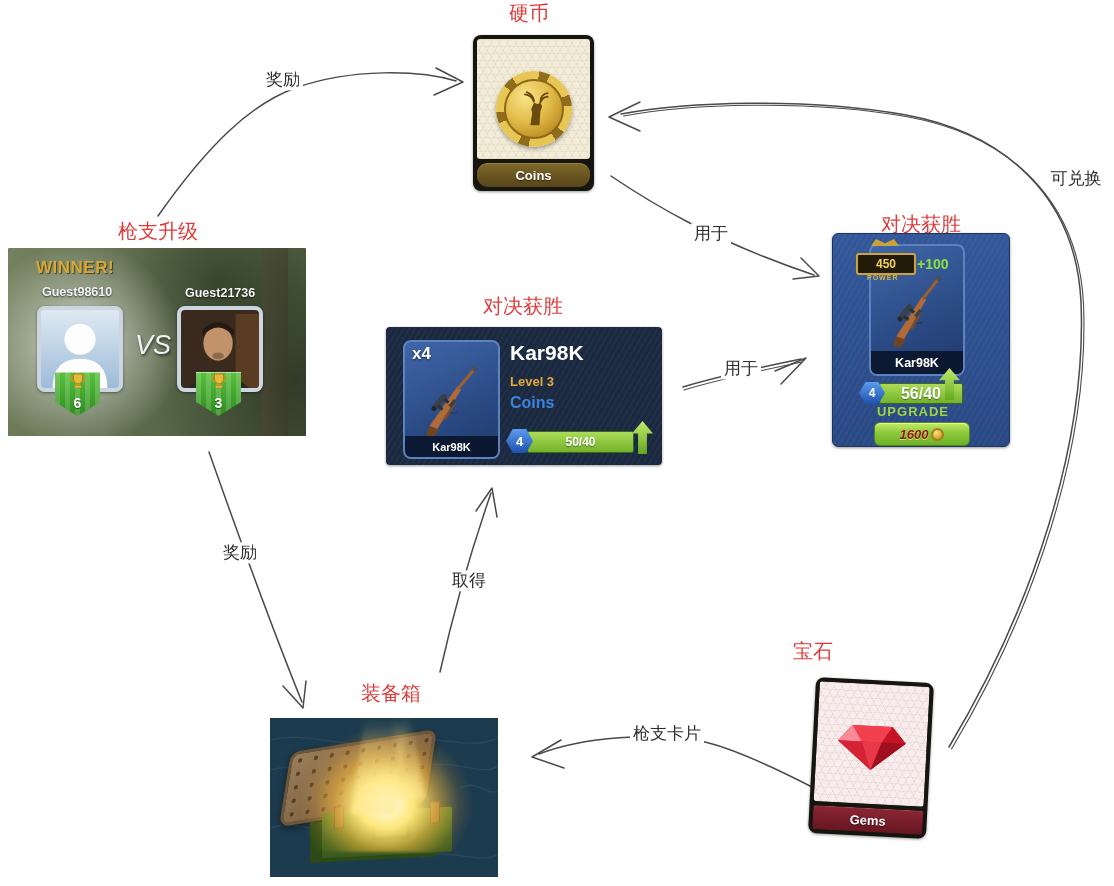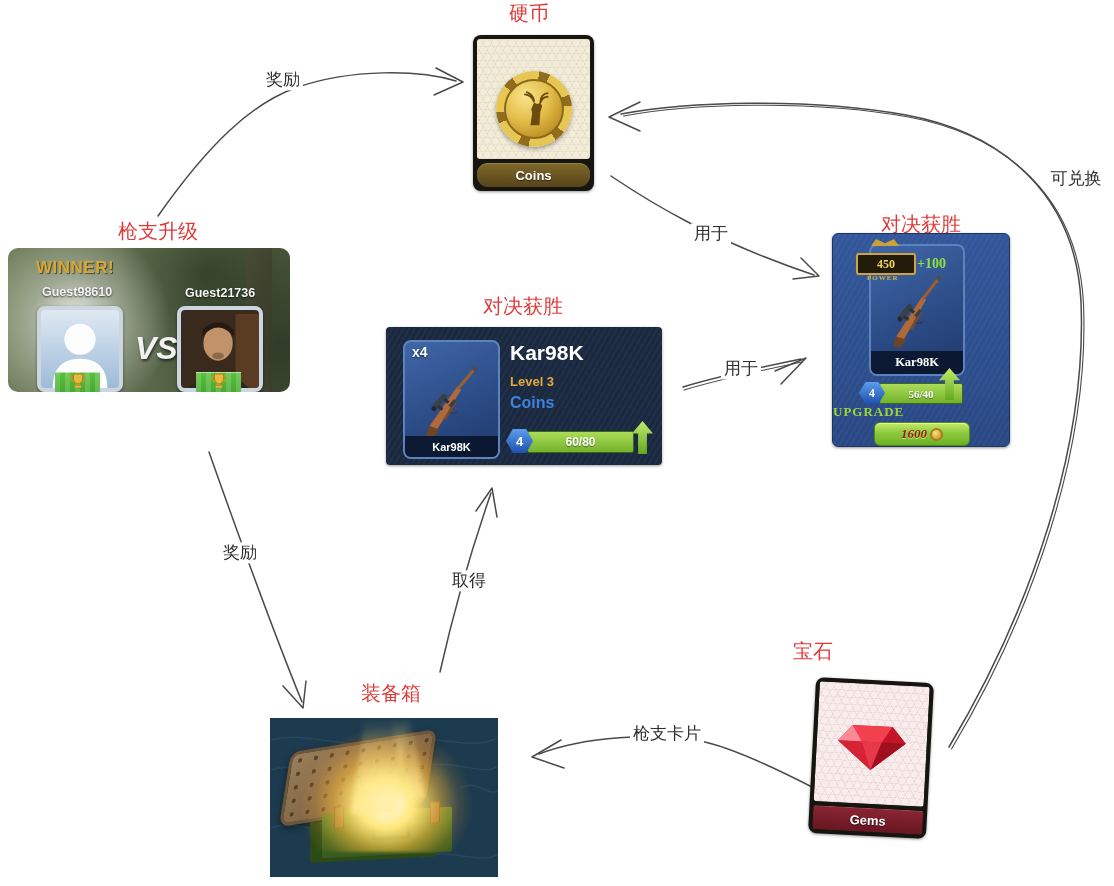--- a/index.html
+++ b/index.html
@@ -32,81 +32,81 @@
 
   
   .coin-chip{position:absolute;left:50%;top:32px;transform:translateX(-50%);width:76px;height:76px;border-radius:50%;
      background:repeating-conic-gradient(from 8deg,#8f6d1d 0deg 17deg,#e7c654 17deg 60deg);
      box-shadow:0 2px 4px rgba(0,0,0,.35);}
   .coin-inner{position:absolute;inset:8px;border-radius:50%;border:2px solid #8a6a1a;
      background:radial-gradient(circle at 35% 28%,#f9e489 0%,#e3bd4a 45%,#c2952a 75%,#a87c1c 100%);
      display:flex;align-items:center;justify-content:center;}
 
   
-  .winner-card{position:absolute;left:8px;top:248px;width:282px;height:144px;border-radius:10px;overflow:hidden;
+  .winner-card{position:absolute;left:8px;top:248px;width:282px;height:188px;border-radius:1px;overflow:hidden;
      background:
        radial-gradient(circle at 24% 52%,rgba(255,255,255,.9) 0%,rgba(255,255,255,.35) 20%,rgba(255,255,255,0) 42%),
        radial-gradient(circle at 70% 18%,rgba(35,48,28,.55) 0%,rgba(35,48,28,0) 38%),
        radial-gradient(circle at 96% 70%,rgba(30,40,24,.6) 0%,rgba(30,40,24,0) 45%),
-       linear-gradient(105deg,#75825f 0%,#5d6c4d 45%,#49573c 100%);}
+       linear-gradient(105deg,#75825f 0%,#5d6c4d 45%,#49573c 100%); padding-left: 16px;}
   .trunk{position:absolute;right:18px;top:0;width:26px;height:100%;
      background:linear-gradient(90deg,#51463376,#3b332663);}
   .w-banner{position:absolute;left:28px;top:10px;font-size:17px;font-weight:bold;letter-spacing:.5px;
      color:#d9a832;text-shadow:1px 1px 1px rgba(0,0,0,.55);}
   .p-name{position:absolute;font-size:12.5px;font-weight:bold;color:#f4f4f4;text-shadow:0 1px 2px rgba(0,0,0,.7);}
   .avatar{position:absolute;width:78px;height:78px;border-radius:8px;border:4px solid #ccd6e0;
      box-shadow:0 1px 3px rgba(0,0,0,.45);overflow:hidden;background:linear-gradient(#dfe9f2,#9cbbd8);}
-  .vs-text{position:absolute;left:127px;top:82px;font-size:32px;font-style:italic;font-weight:700;color:#f2f2f2;
+  .vs-text{position:absolute;left:127px;top:82px;font-size:27px;font-style:italic;font-weight:400;color:#f2f2f2;
      text-shadow:1px 2px 3px rgba(0,0,0,.6);}
   .ribbon{position:absolute;width:45px;height:44px;}
   .ribbon-shape{position:absolute;inset:0;
      clip-path:polygon(0 0,100% 0,100% 68%,50% 100%,0 68%);
      background:
        repeating-linear-gradient(90deg,rgba(255,255,255,.16) 0 5px,rgba(255,255,255,0) 5px 10px),
        linear-gradient(#5bc23e,#2c8d1e);
      box-shadow:inset 0 1px 0 rgba(255,255,255,.5);}
   .ribbon .trophy{position:absolute;left:50%;top:-1px;transform:translateX(-50%);}
   .ribbon .score{position:absolute;left:0;right:0;bottom:5px;text-align:center;font-size:14px;font-weight:bold;
      color:#fff;text-shadow:0 1px 1px rgba(0,0,0,.6);}
 
   
   .gun-panel{position:absolute;left:386px;top:327px;width:276px;height:138px;border-radius:4px;
      background:repeating-linear-gradient(120deg,rgba(255,255,255,.03) 0 2px,transparent 2px 5px),#1a2940;
      box-shadow:0 1px 3px rgba(0,0,0,.4);}
   .gun-tile{position:absolute;border-radius:8px;border:2px solid #5c83bd;overflow:hidden;
      background:linear-gradient(155deg,#4066a8 0%,#2a4a84 60%,#203a6b 100%);}
-  .tile-count{position:absolute;left:7px;top:2px;font-size:14px;font-weight:bold;color:#fff;text-shadow:0 1px 2px rgba(0,0,0,.6);}
+  .tile-count{position:absolute;left:7px;top:2px;font-size:17px;font-weight:bold;color:#fff;text-shadow:0 1px 2px rgba(0,0,0,.6);}
   .tile-strip{position:absolute;left:0;right:0;bottom:0;height:21px;background:rgba(8,18,38,.85);
      display:flex;align-items:center;justify-content:center;font-size:11px;font-weight:bold;color:#fff;}
   .rifle-wrap{position:absolute;inset:0;display:flex;align-items:center;justify-content:center;}
   .g-name{position:absolute;left:124px;top:14px;font-size:21px;font-weight:bold;color:#fff;}
   .g-level{position:absolute;left:124px;top:47px;font-size:13px;font-weight:bold;color:#e2a93b;}
   .g-rarity{position:absolute;left:124px;top:67px;font-size:16px;font-weight:bold;color:#3f82dd;}
   .progress{position:absolute;}
   .hex{position:absolute;display:flex;align-items:center;justify-content:center;
      clip-path:polygon(25% 0,75% 0,100% 50%,75% 100%,25% 100%,0 50%);
      background:linear-gradient(#5c9cee,#1c52ad);color:#fff;font-weight:bold;z-index:2;}
   .pbar{position:absolute;border:1px solid #39691a;border-radius:2px;
      background:linear-gradient(#abdc57,#74b22c);display:flex;align-items:center;justify-content:center;
      font-weight:bold;color:#fff;text-shadow:0 1px 1px rgba(0,0,0,.45);}
   .uparrow{position:absolute;clip-path:polygon(50% 0,100% 38%,71% 38%,71% 100%,29% 100%,29% 38%,0 38%);
      background:linear-gradient(#c2ea6e,#62a81f);}
 
   
   .up-panel{position:absolute;left:832px;top:233px;width:176px;height:212px;border-radius:6px;
      border:1px solid #1c355f;
      background:repeating-linear-gradient(120deg,rgba(255,255,255,.03) 0 2px,transparent 2px 5px),
-                linear-gradient(#33579a,#294884);box-shadow:0 1px 3px rgba(0,0,0,.4);font-family:Liberation Serif, serif;}
+                linear-gradient(#33579a,#294884);box-shadow:0 1px 3px rgba(0,0,0,.4);}
   .p-banner{position:absolute;left:-15px;top:7px;width:56px;height:18px;background:#241c0a;border:2px solid #cda43c;
      border-radius:3px;display:flex;align-items:center;justify-content:center;font-size:12px;font-weight:bold;color:#f2d264;z-index:3;}
   .p-crest{position:absolute;left:0px;top:-7px;width:28px;height:7px;z-index:3;
      clip-path:polygon(0 100%,18% 0,50% 62%,82% 0,100% 100%);background:#c9a23a;}
   .p-bonus{position:absolute;left:46px;top:10px;font-size:14px;font-weight:bold;color:#90e040;z-index:3;}
   .p-label{position:absolute;left:-4px;top:28px;font-size:7px;font-weight:bold;letter-spacing:1px;color:#d8b23c;z-index:3;}
-  .u-action{position:absolute;left:0;right:16px;top:170px;text-align:left;font-size:13px;font-weight:bold;
+  .u-action{position:absolute;left:0;right:16px;top:170px;text-align:center;font-size:13px;font-weight:bold;
      letter-spacing:1px;color:#9ed63a;}
   .u-button{position:absolute;left:41px;top:188px;width:94px;height:22px;border-radius:6px;border:1px solid #4d8a1c;
      background:linear-gradient(#c6e969 0%,#8cc93e 45%,#6cb026 100%);box-shadow:inset 0 1px 0 #e4f79f;
      display:flex;align-items:center;justify-content:center;gap:3px;}
   .u-cost{font-size:13px;font-weight:900;font-style:italic;color:#9c1414;text-shadow:0 1px 0 rgba(230,250,160,.7);}
   .coin-mini{width:13px;height:13px;border-radius:50%;border:2px solid #a87c1c;
      background:radial-gradient(circle at 35% 30%,#f7e184,#d4a733 70%);box-sizing:border-box;}
 
   
   .crate{position:absolute;left:270px;top:718px;width:228px;height:159px;overflow:hidden;background:#1d3b4e;}
@@ -261,41 +261,41 @@
           </svg>
       </div>
       <div class="tile-count">x4</div>
       <div class="tile-strip">Kar98K</div>
     </div>
     <div class="g-name">Kar98K</div>
     <div class="g-level">Level 3</div>
     <div class="g-rarity">Coins</div>
     <div class="progress" style="left:120px;top:94px;width:150px;height:36px">
       <div class="hex" style="left:0;top:8px;width:27px;height:24px;font-size:13px">4</div>
-      <div class="pbar" style="left:21px;top:10px;width:105px;height:20px;font-size:12px">60/80</div>
+      <div class="pbar" style="left:21px;top:10px;width:105px;height:20px;font-size:12px">50/40</div>
       <div class="uparrow" style="left:126px;top:0;width:21px;height:33px"></div>
     </div>
   </div>
 
   <div class="up-panel">
     <div class="gun-tile" style="left:36px;top:10px;width:92px;height:128px;overflow:visible">
       <div class="rifle-wrap" style="overflow:hidden;border-radius:6px">
         <svg width="124" height="40" viewBox="0 0 120 36" style="transform:rotate(-52deg)">
             <use href="#rifle-shape"></use>
           </svg>
       </div>
       <div class="p-crest"></div>
       <div class="p-banner">450</div>
       <div class="p-bonus">+100</div>
       <div class="p-label">POWER</div>
       <div class="tile-strip" style="height:23px;font-size:12.5px;border-radius:0 0 6px 6px">Kar98K</div>
     </div>
     <div class="progress" style="left:0;top:0;width:176px;height:212px">
       <div class="hex" style="left:26px;top:148px;width:26px;height:22px;font-size:12px">4</div>
-      <div class="pbar" style="left:46px;top:149px;width:82px;height:19px;font-size:11px">56/40</div>
+      <div class="pbar" style="left:46px;top:149px;width:82px;height:19px;font-size:16px">56/40</div>
       <div class="uparrow" style="left:106px;top:134px;width:21px;height:32px"></div>
     </div>
     <div class="u-action">UPGRADE</div>
     <div class="u-button">
       <span class="u-cost">1600</span>
       <span class="coin-mini"></span>
     </div>
   </div>
 
   <div class="crate">

